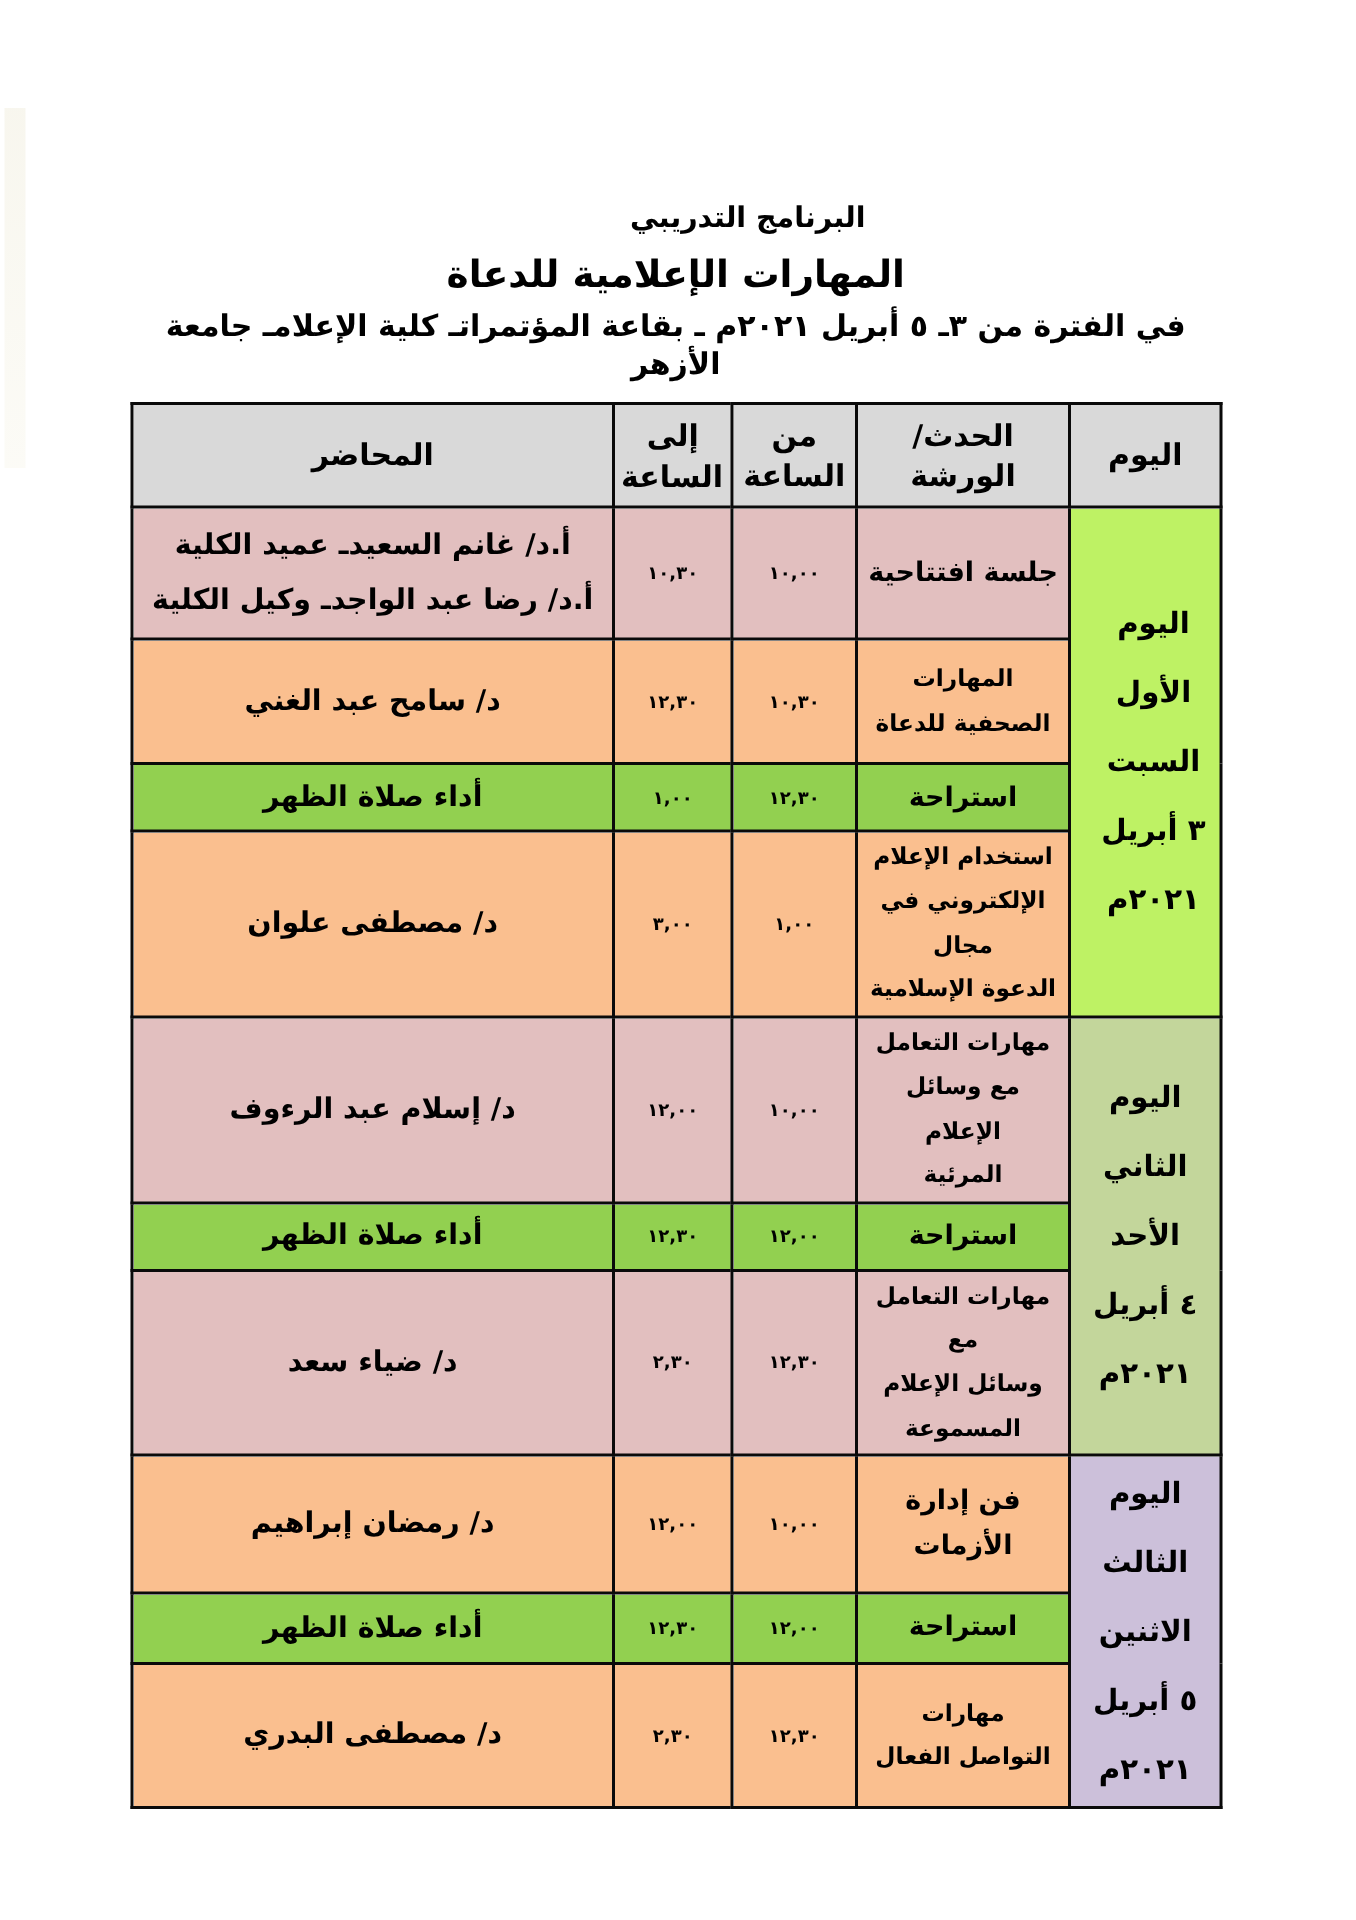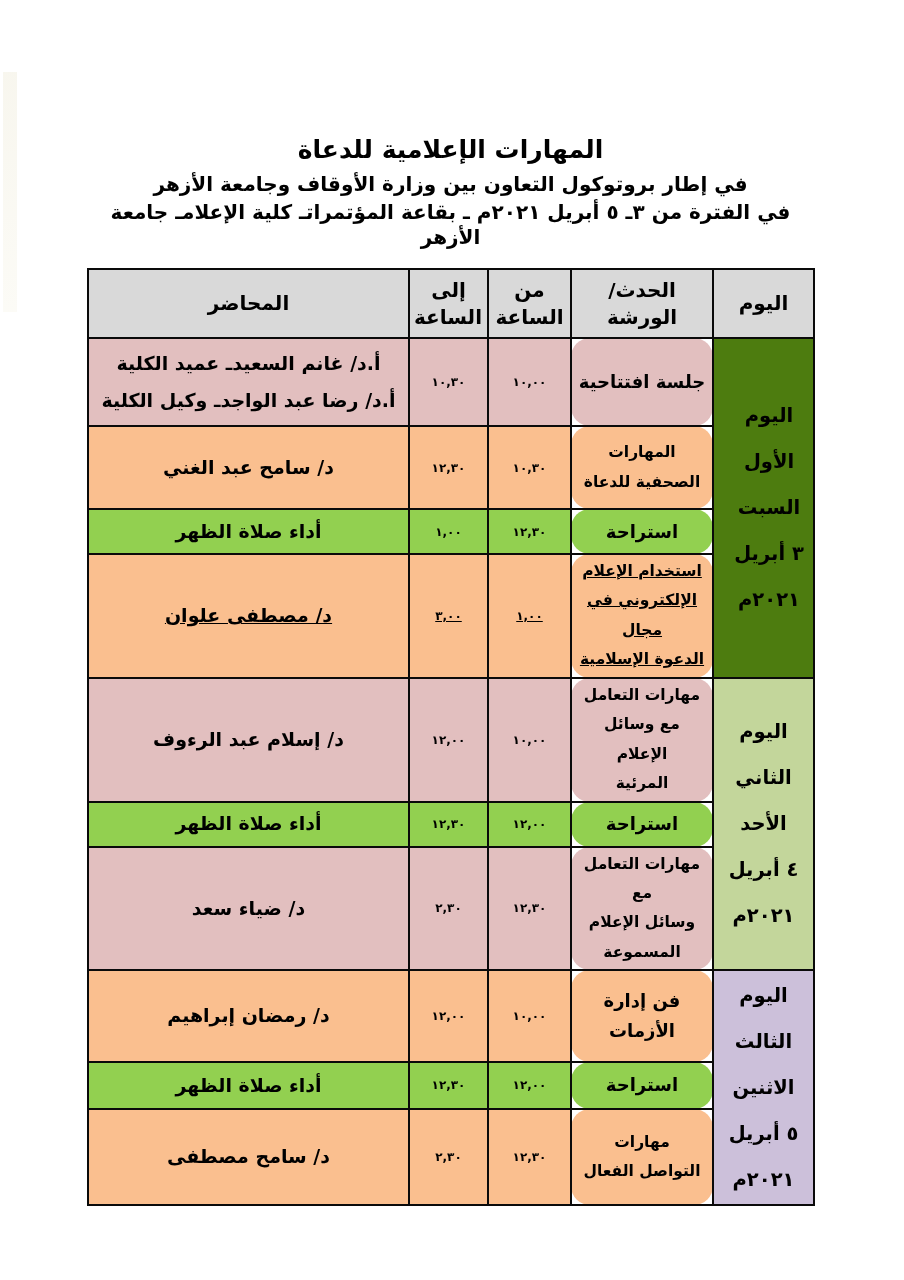--- a/index.html
+++ b/index.html
@@ -44,35 +44,35 @@
     font-weight: bold;
     padding: 2px 5px;
     white-space: pre-line;
     overflow: hidden;
   }
   table.schedule th {
     background: #d9d9d9;
     height: 69px; font-size: 20px; line-height: 1.35;
   }
   td.day-cell { font-size: 19.5px; line-height: 2.35; }
-  td.event-cell { font-size: 18px; line-height: 1.65; border-radius: 19px; }
+  td.event-cell { font-size: 18px; line-height: 1.65; }
   td.event-cell.small { font-size: 15.5px; line-height: 1.9; }
   td.time-cell { font-size: 12px; }
   td.lecturer-cell { font-size: 19px; line-height: 1.95; }
 </style>
 </head>
 <body>
 
 <div class="page">
   <div class="scan-strip"></div>
   <div class="scan-dash"></div>
 
   <div class="titles">
+    <div class="t1">البرنامج التدريبي</div>
     <div class="t2">المهارات الإعلامية للدعاة</div>
-    <div class="t3">في إطار بروتوكول التعاون بين وزارة الأوقاف وجامعة الأزهر</div>
     <div class="t4">في الفترة من ٣ـ ٥ أبريل ٢٠٢١م ـ بقاعة المؤتمراتـ كلية الإعلامـ جامعة الأزهر</div>
   </div>
 
   <table class="schedule">
     <colgroup>
       <col style="width:101px">
       <col style="width:142px">
       <col style="width:83px">
       <col style="width:79px">
       <col style="width:321px">
@@ -83,21 +83,21 @@
         <th>الحدث/ الورشة</th>
         <th>من
 الساعة</th>
         <th>إلى
 الساعة</th>
         <th>المحاضر</th>
       </tr>
     </thead>
     <tbody>
         <tr style="height: 88px;">
-          <td rowspan="4" class="day-cell" style="background: #4d7c0f; padding-left: 16px;">اليوم الأول
+          <td rowspan="4" class="day-cell" style="background: #bef264; padding-left: 16px;">اليوم الأول
 السبت
 ٣ أبريل
 ٢٠٢١م</td>
           <td class="event-cell" style="background: rgb(226, 191, 191);">جلسة افتتاحية</td>
           <td class="time-cell" style="background: rgb(226, 191, 191);">١٠,٠٠</td>
           <td class="time-cell" style="background: rgb(226, 191, 191);">١٠,٣٠</td>
           <td class="lecturer-cell" style="background: rgb(226, 191, 191);">أ.د/ غانم السعيدـ عميد الكلية
 أ.د/ رضا عبد الواجدـ وكيل الكلية</td>
         </tr>
         <tr style="height: 83px;">
@@ -106,21 +106,21 @@
           <td class="time-cell" style="background: rgb(250, 191, 143);">١٠,٣٠</td>
           <td class="time-cell" style="background: rgb(250, 191, 143);">١٢,٣٠</td>
           <td class="lecturer-cell" style="background: rgb(250, 191, 143); margin-top: 29px;">د/ سامح عبد الغني</td>
         </tr>
         <tr style="height: 45px;">
           <td class="event-cell" style="background: rgb(146, 208, 80);">استراحة</td>
           <td class="time-cell" style="background: rgb(146, 208, 80);">١٢,٣٠</td>
           <td class="time-cell" style="background: rgb(146, 208, 80);">١,٠٠</td>
           <td class="lecturer-cell" style="background: rgb(146, 208, 80);">أداء صلاة الظهر</td>
         </tr>
-        <tr style="height: 102px; text-decoration: underline;">
+        <tr style="height: 102px;">
           <td class="event-cell small" style="background: rgb(250, 191, 143);">استخدام الإعلام
 الإلكتروني في مجال
 الدعوة الإسلامية</td>
           <td class="time-cell" style="background: rgb(250, 191, 143);">١,٠٠</td>
           <td class="time-cell" style="background: rgb(250, 191, 143);">٣,٠٠</td>
           <td class="lecturer-cell" style="background: rgb(250, 191, 143);">د/ مصطفى علوان</td>
         </tr>
         <tr style="height: 113px;">
           <td rowspan="3" class="day-cell" style="background: rgb(195, 214, 155);">اليوم الثاني
 الأحد
@@ -162,17 +162,17 @@
           <td class="event-cell" style="background: rgb(146, 208, 80);">استراحة</td>
           <td class="time-cell" style="background: rgb(146, 208, 80);">١٢,٠٠</td>
           <td class="time-cell" style="background: rgb(146, 208, 80);">١٢,٣٠</td>
           <td class="lecturer-cell" style="background: rgb(146, 208, 80);">أداء صلاة الظهر</td>
         </tr>
         <tr style="height: 93px;">
           <td class="event-cell small" style="background: rgb(250, 191, 143);">مهارات
 التواصل الفعال</td>
           <td class="time-cell" style="background: rgb(250, 191, 143);">١٢,٣٠</td>
           <td class="time-cell" style="background: rgb(250, 191, 143);">٢,٣٠</td>
-          <td class="lecturer-cell" style="background: rgb(250, 191, 143);">د/ سامح مصطفى</td>
+          <td class="lecturer-cell" style="background: rgb(250, 191, 143);">د/ مصطفى البدري</td>
         </tr>
       </tbody>
   </table>
 </div>
 
 </body></html>

